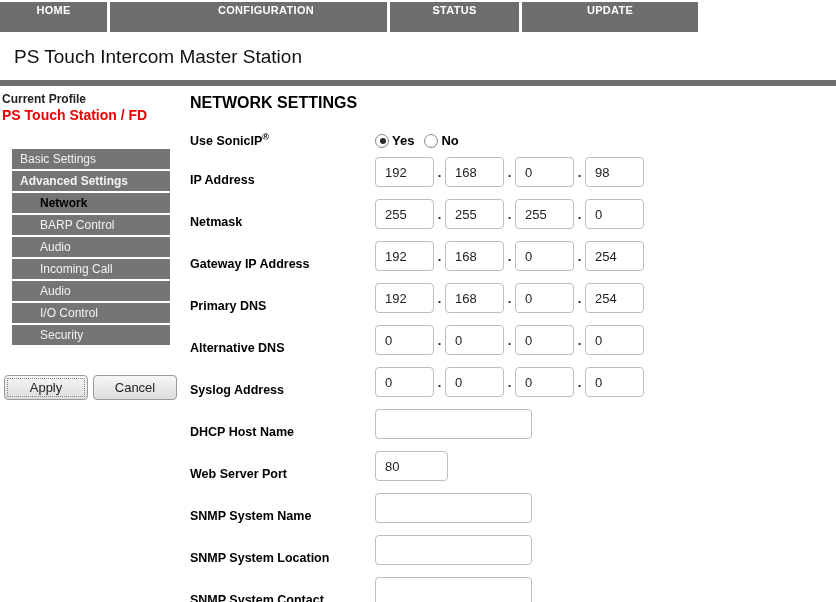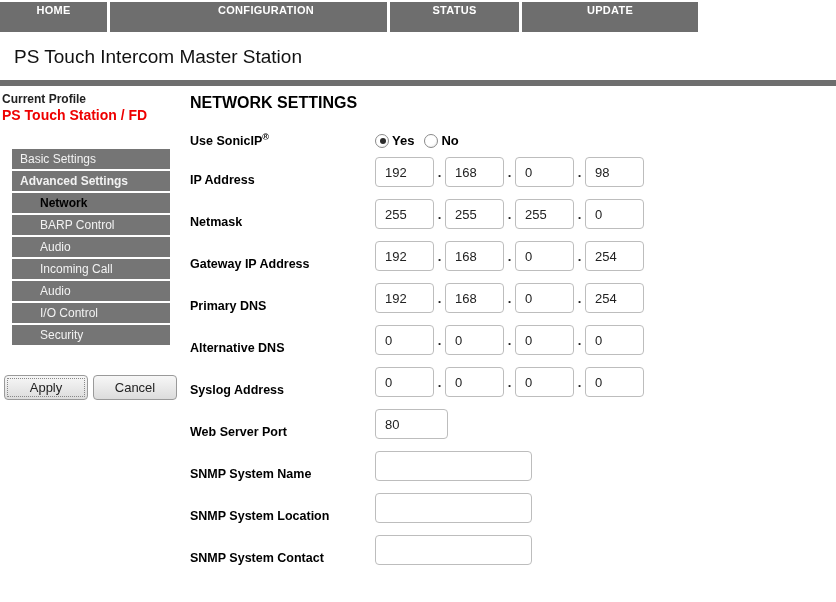--- a/index.html
+++ b/index.html
@@ -193,20 +193,26 @@
               <input type="text" class="octet" value="0" style="">
               <span class="octet-sep">.</span>
               <input type="text" class="octet" value="0" style="">
               <span class="octet-sep">.</span>
               <input type="text" class="octet" value="0" style="">
               <span class="octet-sep">.</span>
               <input type="text" class="octet" value="0" style="">
             </span>
           </div>
           <div class="form-row">
+            <span class="field-label">DHCP Host Name</span>
+            <span class="inputs">
+              <input type="text" class="text-wide" style="">
+            </span>
+          </div>
+          <div class="form-row">
             <span class="field-label">Web Server Port</span>
             <span class="inputs">
               <input type="text" class="text-short" value="80" style="">
             </span>
           </div>
           <div class="form-row">
             <span class="field-label">SNMP System Name</span>
             <span class="inputs">
               <input type="text" class="text-wide" style="">
             </span>

